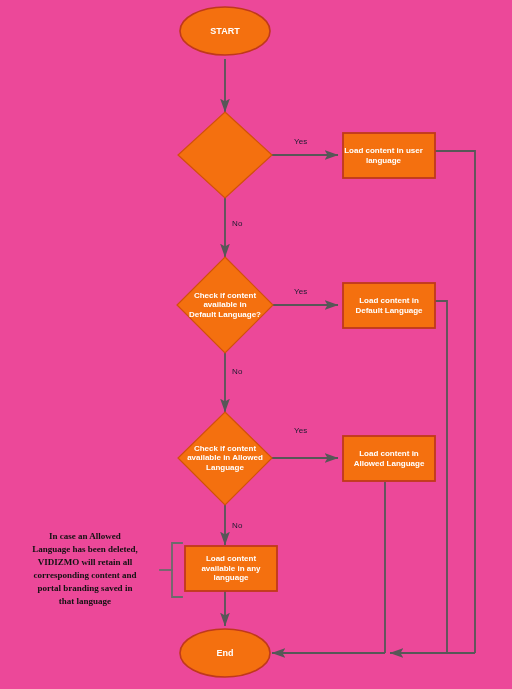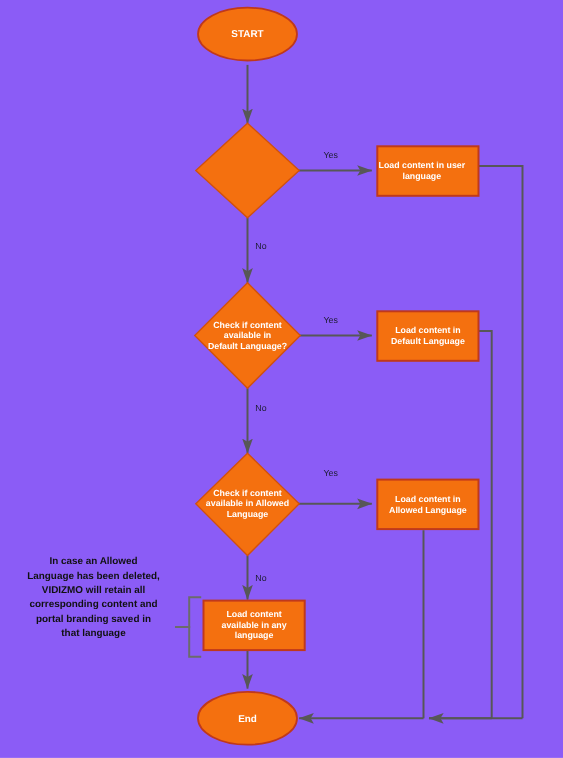--- a/index.html
+++ b/index.html
@@ -11,21 +11,21 @@
   body {
     width: 512px;
     height: 689px;
     font-family: "Liberation Sans", sans-serif;
     overflow: hidden;
   }
   #flow-root {
     position: relative;
     width: 512px;
     height: 689px;
-    background: #8b5cf6;
+    background: #ec4899;
   }
   #flow-svg {
     position: absolute;
     left: 0;
     top: 0;
     width: 512px;
     height: 689px;
   }
   .node-label {
     position: absolute;
@@ -149,20 +149,20 @@
 
   <div class="edge-label" style="left:294px; top:137px;">Yes</div>
   <div class="edge-label" style="left:232px; top:219px;">No</div>
 
   <div class="edge-label" style="left:294px; top:287px;">Yes</div>
   <div class="edge-label" style="left:232px; top:367px;">No</div>
 
   <div class="edge-label" style="left:294px; top:426px;">Yes</div>
   <div class="edge-label" style="left:232px; top:521px;">No</div>
 
-  <div class="annotation" style="left:14px; top:504px; width:142px;">In case an Allowed
+  <div class="annotation" style="left:14px; top:530px; width:142px;font-family:Liberation Serif, serif;">In case an Allowed
 Language has been deleted,
 VIDIZMO will retain all
 corresponding content and
 portal branding saved in
 that language</div>
 
 </div>
 
 </body></html>

